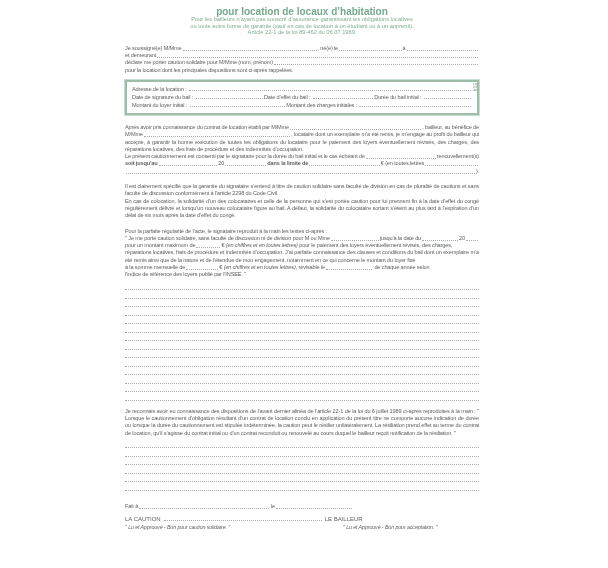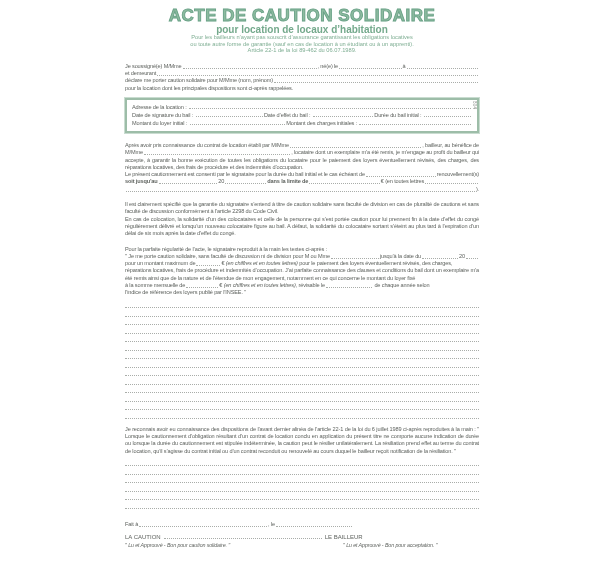--- a/index.html
+++ b/index.html
@@ -50,21 +50,20 @@
   .quote-left{width:218px;font-style:italic;font-size:5.3px;}
   .quote-right{font-style:italic;font-size:5.3px;}
 </style>
 </head>
 <body>
 
 <div class="page">
   <div class="col">
 
     <div class="hdr">
-      <div class="title">ACTE DE CAUTION SOLIDAIRE</div>
       <div class="subtitle">pour location de locaux d’habitation</div>
       <div class="note">Pour les bailleurs n’ayant pas souscrit d’assurance garantissant les obligations locatives</div>
       <div class="note">ou toute autre forme de garantie (sauf en cas de location à un étudiant ou à un apprenti).</div>
       <div class="note">Article 22-1 de la loi 89-462 du 06.07.1989.</div>
     </div>
 
     <div class="sec" style="margin-top:9px;">
         <div class="fl">
           <span class="t">Je soussigné(e) M/Mme</span>
           <span class="dots" style="flex-grow: 30;"></span>

